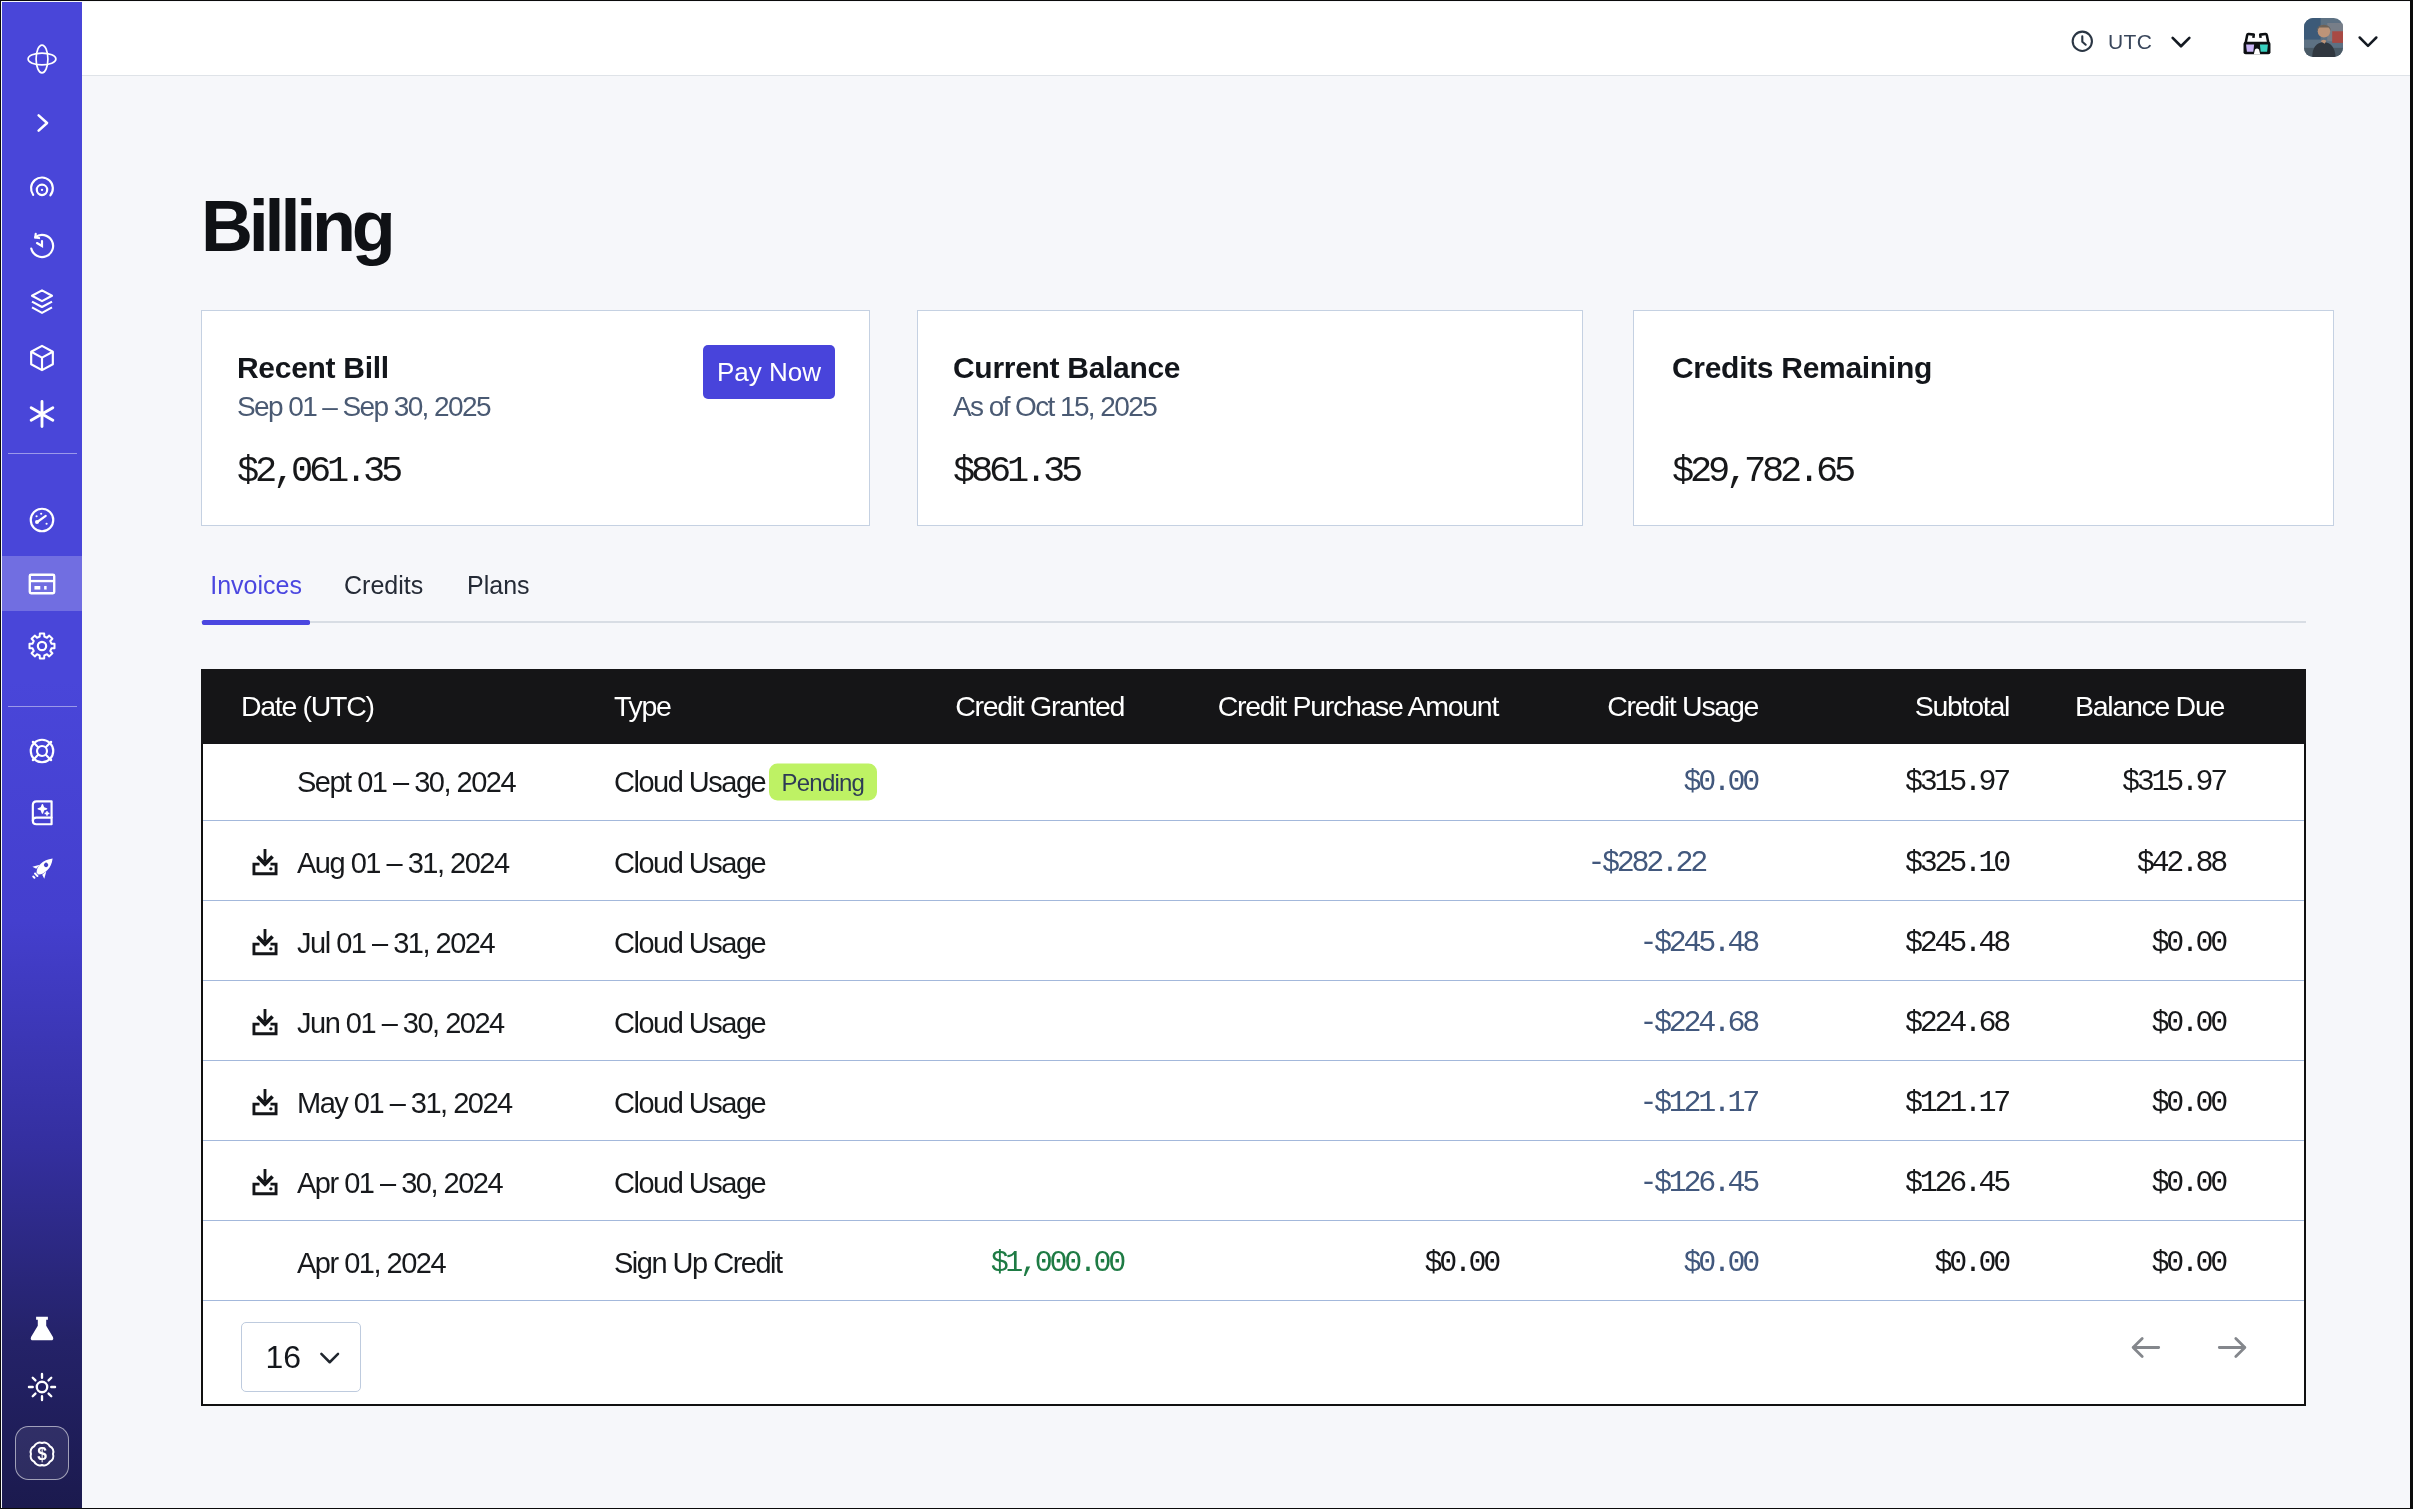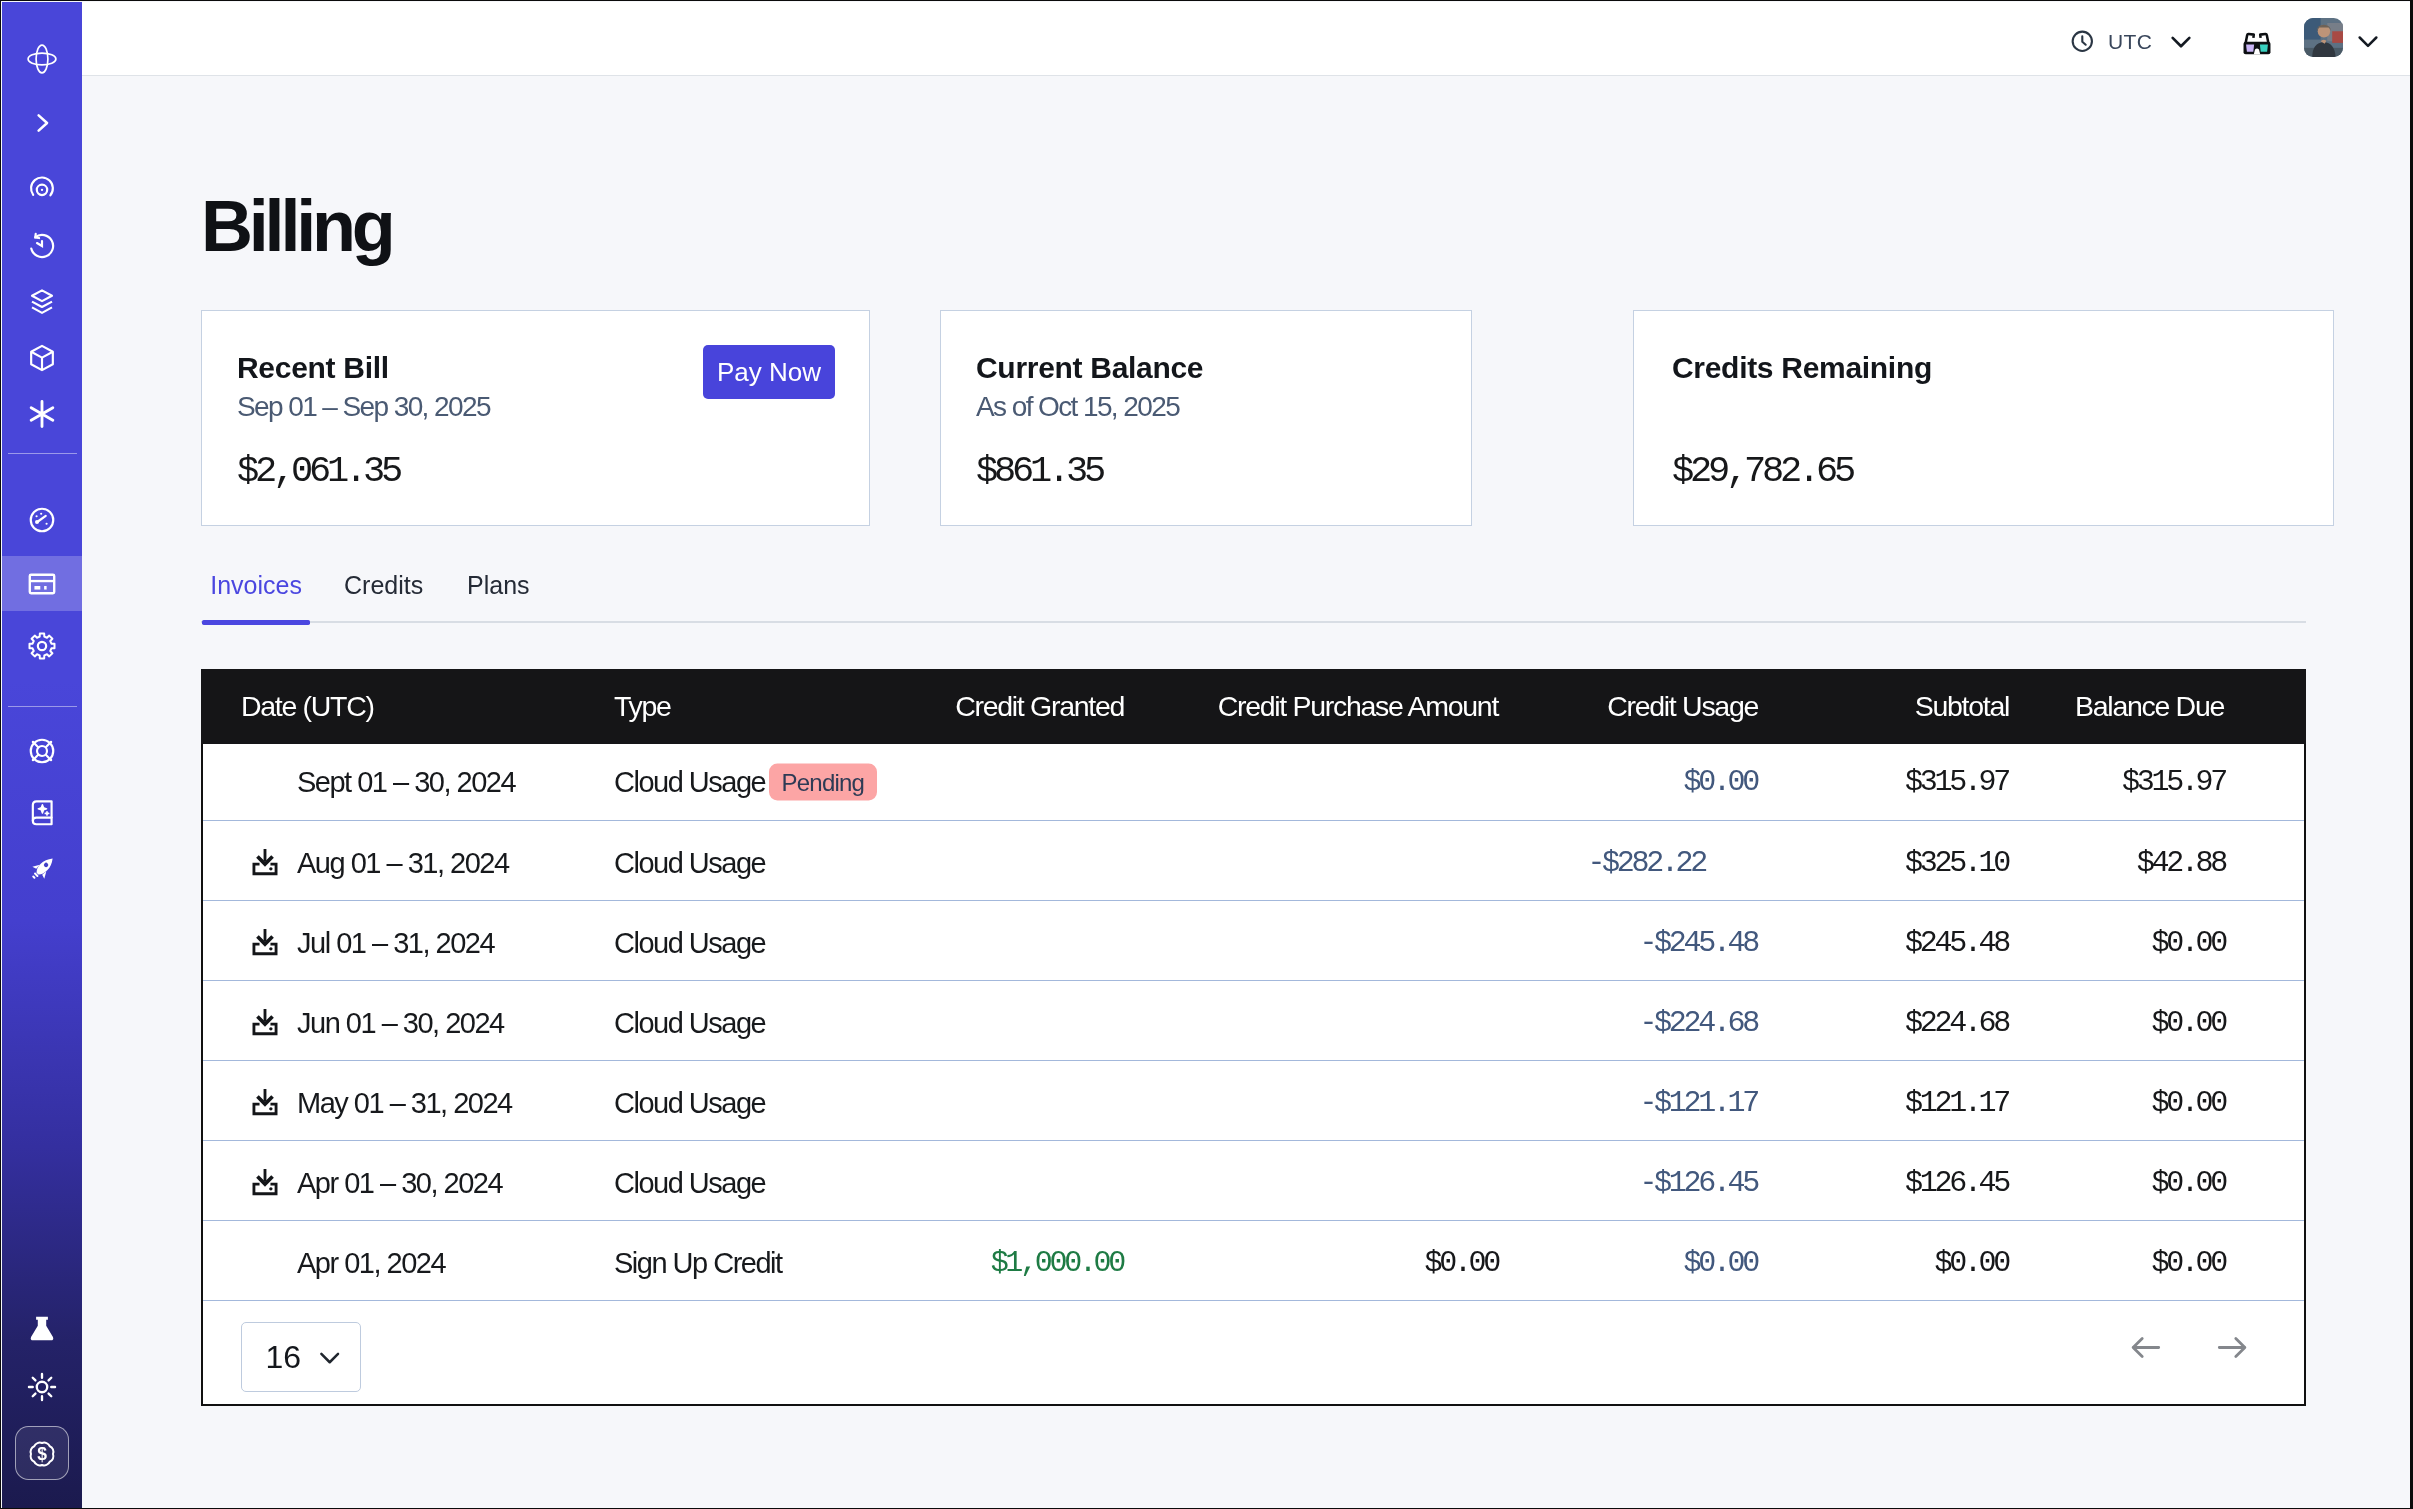--- a/index.html
+++ b/index.html
@@ -21,21 +21,21 @@
 
 
 #h-billing { left:201px; top:185px; font-size:72px; font-weight:600; letter-spacing:-4.2px; color:#0f1115; }
 
 
 .card { position:absolute; top:310px; height:216px; background:#ffffff; border:1.7px solid #c5d1e2; }
 .card h2 { font-size:30px; font-weight:700; color:#13161b; letter-spacing:-0.3px; }
 .card .sub { font-size:28px; color:#4a5a73; margin-top:5.9px; letter-spacing:-1.6px; }
 .amount { font-family:"Liberation Mono", monospace; font-weight:400; color:#17181a; font-size:37px; letter-spacing:-4.2px; }
 #card1 { left:201px; width:669px;padding-left:16px; }
-#card2 { left:940px; width:532px;padding-left:35px; }
+#card2 { left:917px; width:666px;padding-left:35px; }
 #card3 { left:1633px; width:701px; }
 .cpad { position:absolute; left:35px; top:40px; }
 #paynow { position:absolute; left:501px; top:34px; width:132px; height:54px; background:#4844db; border-radius:5px; color:#ffffff; font-size:26px; display:flex; align-items:center; justify-content:center; }
 
 
 #tabs { left:201px; top:562px; width:2105px; height:67px; }
 .tab { position:absolute; top:9.2px; font-size:25px; color:#252b36; }
 #tab-inv { left:9.2px; color:#4b47e0; }
 #tab-cred { left:143px; }
 #tab-plans { left:266px; }
@@ -49,21 +49,21 @@
 #tbody { position:absolute; left:0; top:75px; width:2105px; background:#ffffff; border-left:2.5px solid #101010; border-right:2.5px solid #101010; border-bottom:2.5px solid #101010; }
 .row + .row .cell { top:calc(50% + 2.5px);text-align:center; }
 .row + .row .num { top:calc(50% + 2.5px); }
 .row + .row .dl { top:calc(50% + 1.7px); }
 .row { position:relative; height:80px; border-top:1.7px solid #a3b8db; }
 .row:first-child { height:76px; border-top:none; }
 .cell { position:absolute; top:50%; transform:translateY(-50%); font-size:29px; color:#17191c; letter-spacing:-1.5px; white-space:nowrap; }
 .num { font-family:"Liberation Mono", monospace; font-size:30px; letter-spacing:-3.3px; transform:translate(-100%,-50%); color:#17181a; }
 .slate { color:#42587d; }
 .green { color:#1e7b44; }
-.badge { position:absolute; left:566px; top:50%; transform:translateY(-50%); height:37px; line-height:37px; background:#fca5a5; color:#2e3b55; border-radius:8.4px; font-size:24px; font-weight:500; padding:0 12.6px; letter-spacing:-0.8px;text-align:center; }
+.badge { position:absolute; left:566px; top:50%; transform:translateY(-50%); height:37px; line-height:37px; background:#bef264; color:#2e3b55; border-radius:8.4px; font-size:24px; font-weight:500; padding:0 12.6px; letter-spacing:-0.8px;text-align:center; }
 #tfoot { position:relative; height:104px; border-top:1.7px solid #a3b8db; }
 #pagesel { position:absolute; left:38px; top:21px; width:120px; height:70px; border:1.7px solid #becbde; border-radius:5px; background:#fff; }
 #pagesel span { position:absolute; left:23.4px; top:50%; transform:translateY(-50%); font-size:32px; color:#14171c; }
 .dl { position:absolute; left:48px; top:50%; transform:translateY(-50%); }
 </style>
 </head>
 <body>
 <div id="frame" class="abs"></div>
 
 <div id="sidebar" class="abs">

